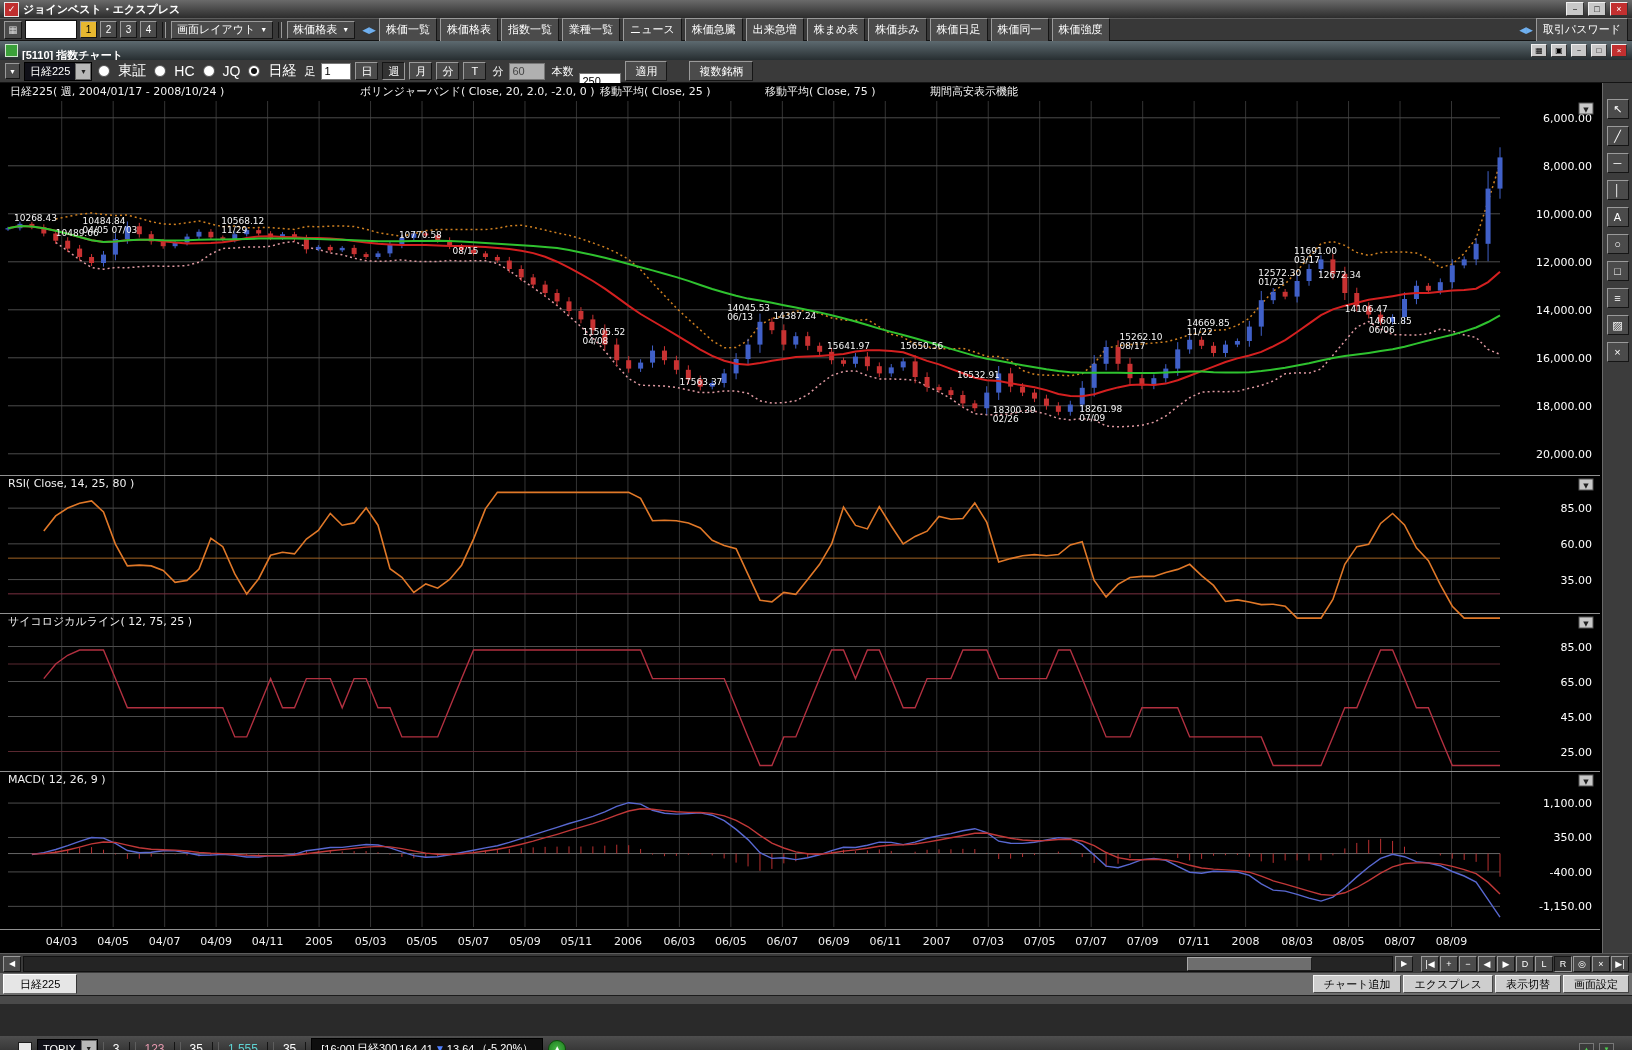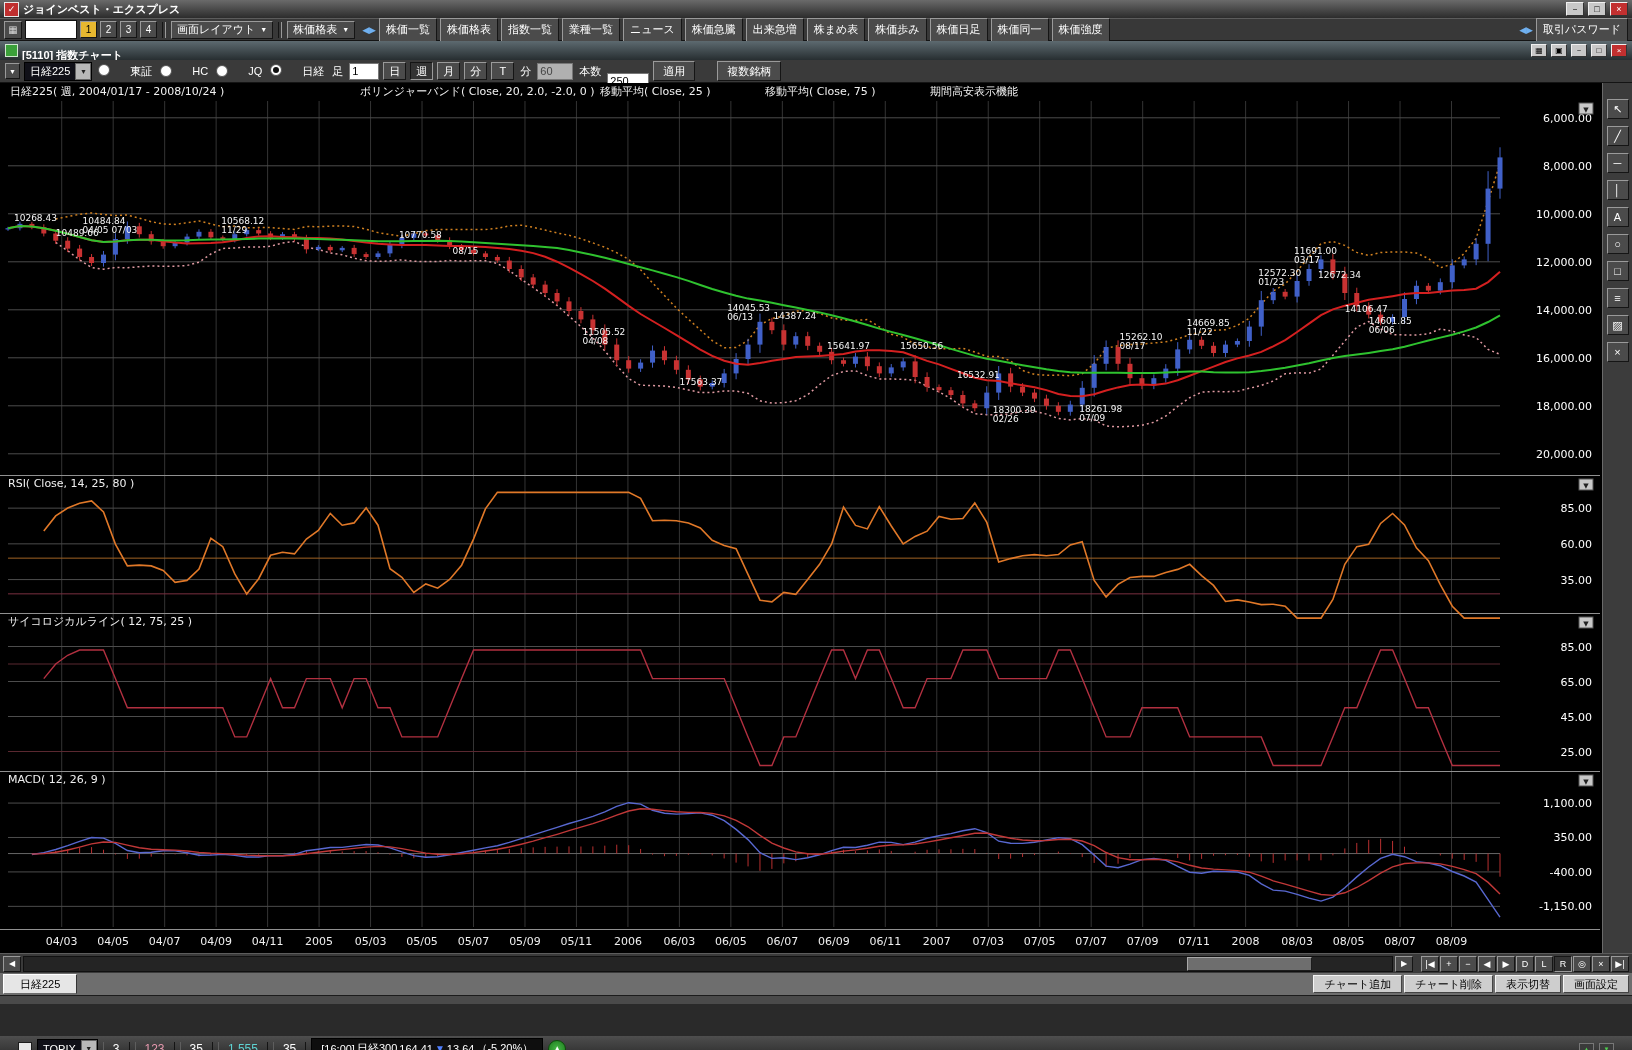--- a/index.html
+++ b/index.html
@@ -39,21 +39,21 @@
   .cwbtn{width:16px;height:13px;font-size:8px;line-height:1;padding:0;background:#c8c8c8;color:#000;
     border:1px solid;border-color:#f0f0f0 #333 #333 #f0f0f0;}
   .cwbtn.close{background:#c23030;color:#fff;}
   
   .chartctrl{height:23px;background:#3a3a3a;border-bottom:1px solid #141414;display:flex;align-items:center;gap:4px;
     padding:0 5px;flex:0 0 auto;box-sizing:border-box;}
   .mini-drop{width:15px;height:16px;font-size:7px;padding:0;}
   .combo{display:flex;align-items:center;background:#101018;border:1px solid #000;color:#fff;height:17px;font-size:11px;padding-left:5px;}
   .combo-btn{width:14px;height:15px;background:#b8b8b8;color:#222;font-size:7px;display:flex;align-items:center;
     justify-content:center;border:1px solid #666;margin-left:5px;}
-  .radio{display:flex;color:#fff;font-size:11px;margin:0 2px;gap:20px;}
+  .radio{display:flex;align-items:center;color:#fff;font-size:14px;margin:0 2px;gap:8px;}
   .rdot{width:10px;height:10px;border-radius:50%;background:#fff;border:1px solid #555;position:relative;display:inline-block;}
   .rdot.on::after{content:'';position:absolute;left:2px;top:2px;right:2px;bottom:2px;background:#111;border-radius:50%;}
   .lbl{color:#fff;font-size:11px;margin:0 2px;white-space:nowrap;}
   .num-input{height:15px;font-size:11px;border:1px solid #777;background:#fff;padding:0 2px;}
   .w26{width:24px;} .w34{width:30px;} .w40{width:36px;margin-top:20px;}
   .num-input:disabled{background:#b0b0b0;color:#444;}
   .pbtn{width:23px;height:18px;font-size:11px;padding:0;}
   .abtn{height:20px;font-size:11px;padding:0 9px;white-space:nowrap;}
   .gap14{width:14px;}
   
@@ -778,21 +778,21 @@
       <button class="nbtn b3">◎</button>
       <button class="nbtn b3">×</button>
       <button class="nbtn b3">▶|</button>
     </span>
   </div>
 
   <div class="tabrow">
     <div class="tab">日経225</div>
     <span class="spacer"></span>
     <button class="tabbtn">チャート追加</button>
-    <button class="tabbtn">チャート削除</button>
+    <button class="tabbtn">エクスプレス</button>
     <button class="tabbtn">表示切替</button>
     <button class="tabbtn">画面設定</button>
   </div>
 
   <div class="framestrip"></div>
 
   <div class="statusbar">
     <span class="chk"></span>
     <div class="combo">
       <span>TOPIX</span>

